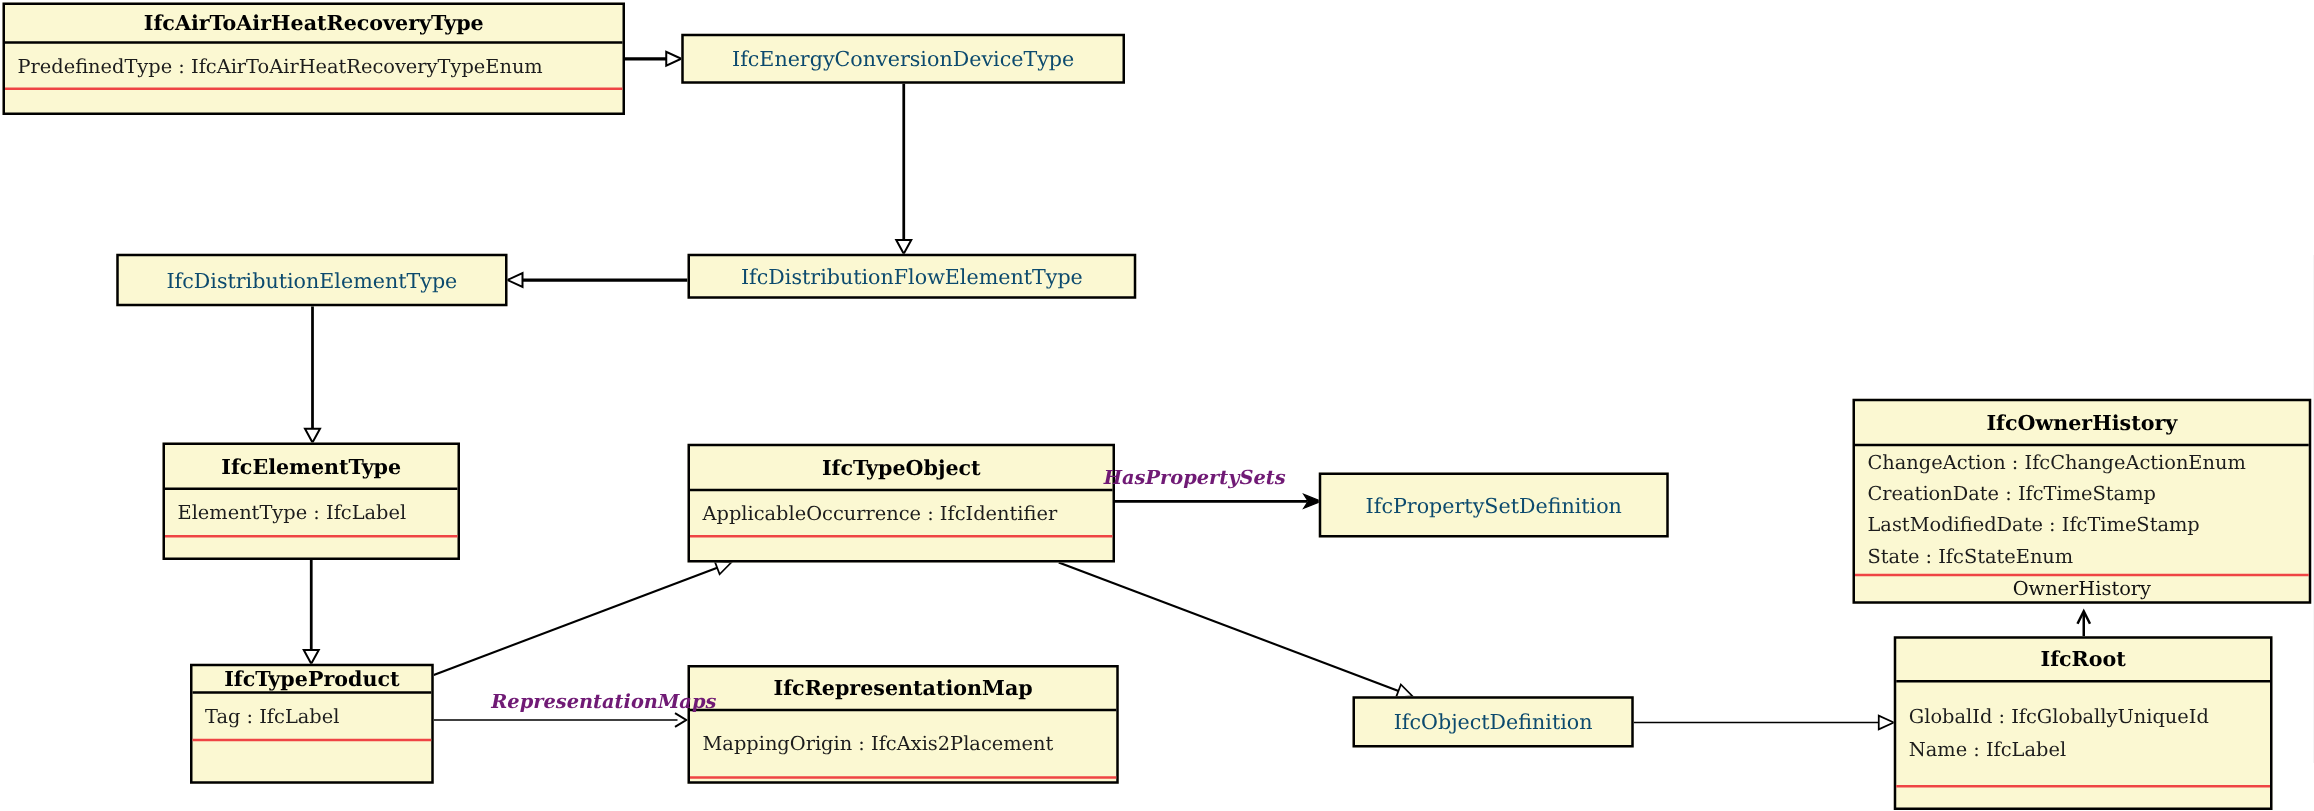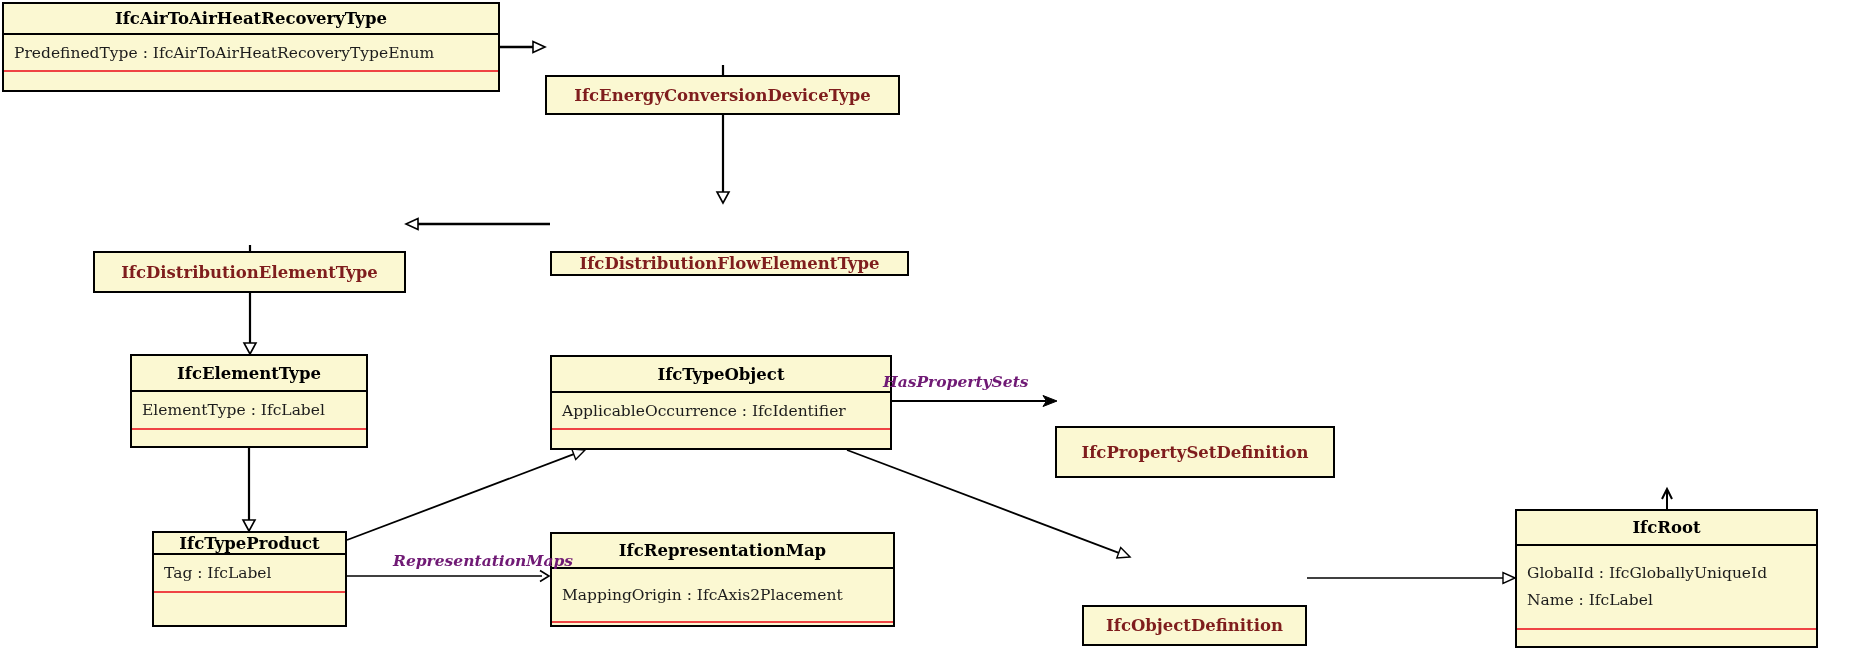--- a/index.html
+++ b/index.html
@@ -30,22 +30,22 @@
     border-bottom:2px solid #ef4444;
     box-sizing:border-box;
     display:flex;flex-direction:column;justify-content:center;
     padding-left:10px;
     font-size:15.5px;color:#1c1c1c;
   }
   .al{white-space:nowrap;line-height:26px;}
   .be{flex:1;}
   .single{
     align-items:center;justify-content:center;
-    font-weight:bold;font-size:16.5px;color:#7f1d1d;
-    flex-direction:row;display:flex;white-space:nowrap;margin-top:48px;
+    font-weight:normal;font-size:16.5px;color:#0c4a6e;
+    flex-direction:row;display:flex;white-space:nowrap;
   }
   .strip{
     flex:1;display:flex;align-items:center;justify-content:center;
     font-size:15.5px;color:#111;box-sizing:border-box;
   }
   .edge-label{
     position:absolute;z-index:3;
     font-size:15.5px;color:#701a75;white-space:nowrap;
     background:transparent;
     font-style:italic;
@@ -124,21 +124,21 @@
   </div>
 
   <div class="box single" style="left:545px;top:27px;width:355px;height:40px">
     <span>IfcEnergyConversionDeviceType</span>
   </div>
 
   <div class="box single" style="left:93px;top:203px;width:313px;height:42px">
     <span>IfcDistributionElementType</span>
   </div>
 
-  <div class="box single" style="left:550px;top:203px;width:359px;height:25px">
+  <div class="box single" style="left:550px;top:203px;width:359px;height:36px">
     <span>IfcDistributionFlowElementType</span>
   </div>
 
   <div class="box" style="left:130px;top:354px;width:238px;height:94px">
     <div class="bt" style="height:36px">IfcElementType</div>
     <div class="ba" style="height:38px">
       <div class="al">ElementType : IfcLabel</div>
     </div>
     <div class="be"></div>
   </div>
@@ -148,20 +148,30 @@
     <div class="ba" style="height:37px">
       <div class="al">ApplicableOccurrence : IfcIdentifier</div>
     </div>
     <div class="be"></div>
   </div>
 
   <div class="box single" style="left:1055px;top:378px;width:280px;height:52px">
     <span>IfcPropertySetDefinition</span>
   </div>
 
+  <div class="box" style="left:1482px;top:319px;width:367px;height:164px">
+    <div class="bt" style="height:36px">IfcOwnerHistory</div>
+    <div class="ba" style="height:104px">
+      <div class="al" style="line-height:25px">ChangeAction : IfcChangeActionEnum</div>
+      <div class="al" style="line-height:25px">CreationDate : IfcTimeStamp</div>
+      <div class="al" style="line-height:25px">LastModifiedDate : IfcTimeStamp</div>
+      <div class="al" style="line-height:25px">State : IfcStateEnum</div>
+    </div>
+    <div class="strip">OwnerHistory</div>
+  </div>
 
   <div class="box" style="left:152px;top:531px;width:195px;height:96px">
     <div class="bt" style="height:22px">IfcTypeProduct</div>
     <div class="ba" style="height:38px">
       <div class="al">Tag : IfcLabel</div>
     </div>
     <div class="be"></div>
   </div>
 
   <div class="box" style="left:550px;top:532px;width:345px;height:95px">

